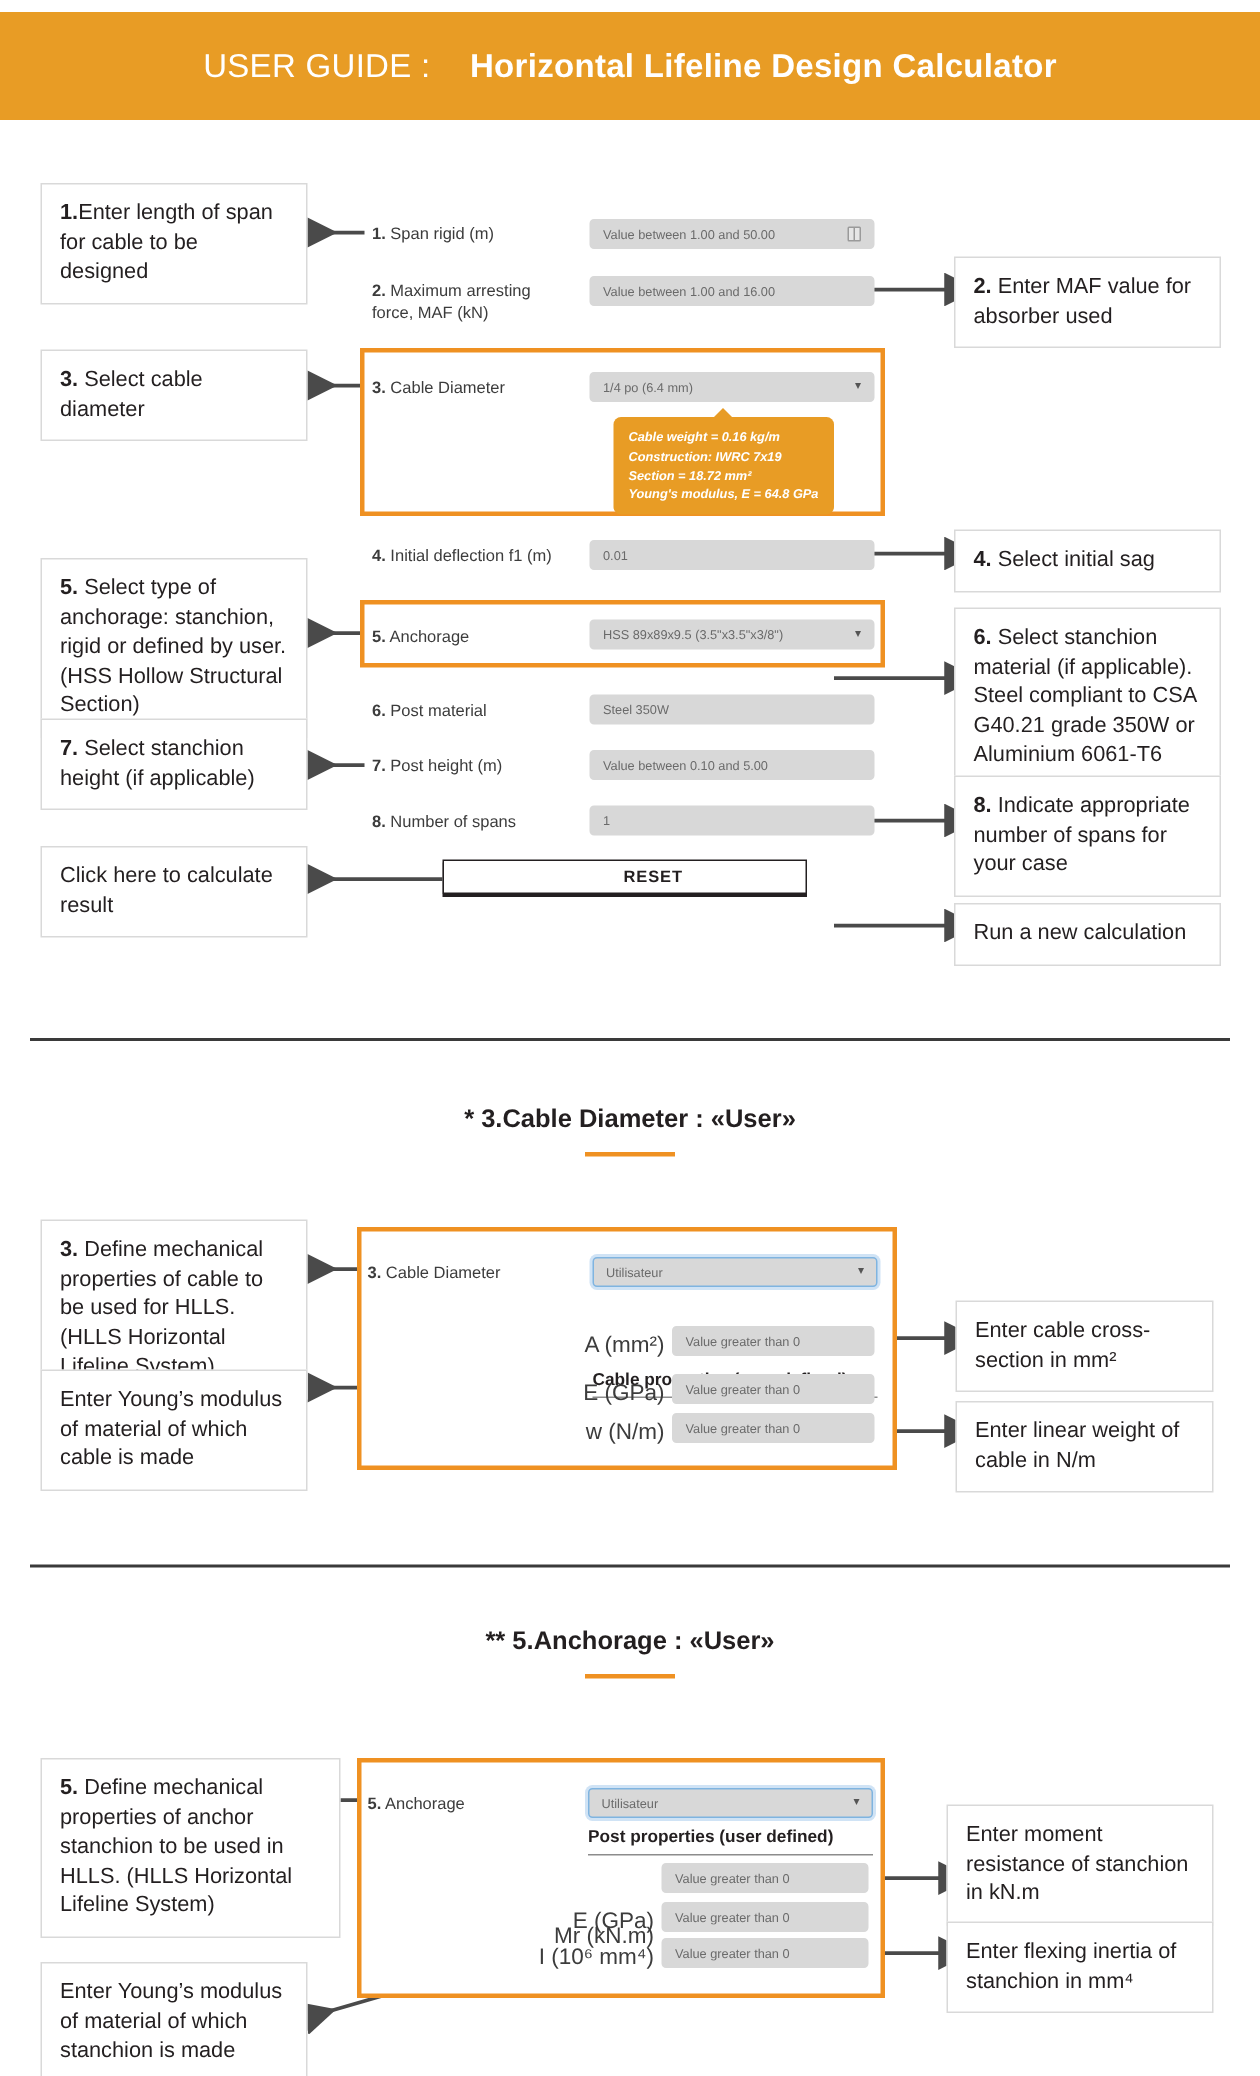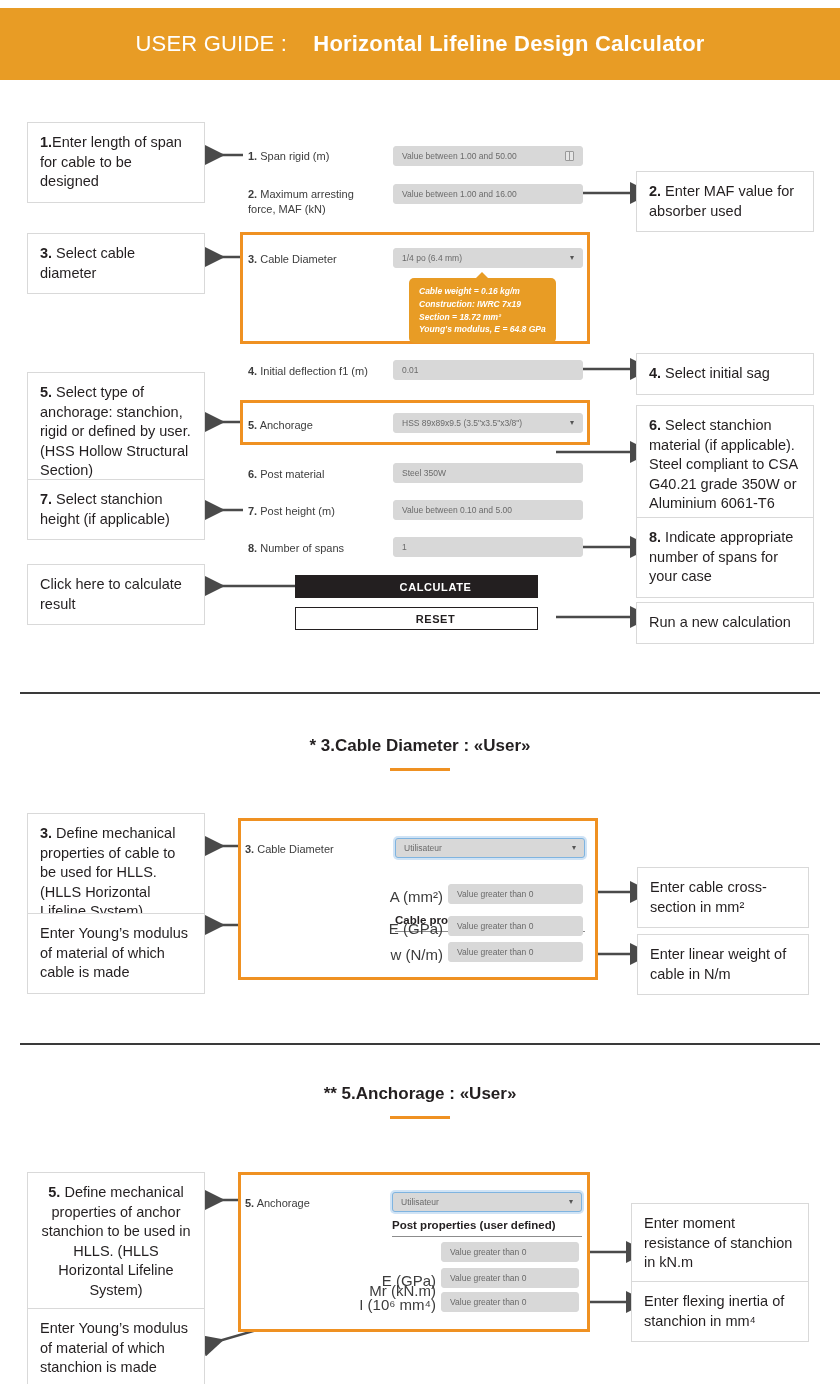--- a/index.html
+++ b/index.html
@@ -252,21 +252,21 @@
 <div class="flabel" style="left:248px; top:541px; width:130px;">
   <b>8.</b><span> Number of spans</span>
 </div>
 <div class="field" style="left:393px; top:537px; width:190px;">
   <span class="val">1</span>
 </div>
 
 <div class="btn btn-calculate" style="left:295px; top:575px; width:243px;">
   <span>CALCULATE</span>
 </div>
-<div class="btn btn-reset" style="left:295px; top:607px; width:243px;align-items:center;">
+<div class="btn btn-reset" style="left:295px; top:573px; width:243px;align-items:center;">
   <span>RESET</span>
 </div>
 
 <div class="callout" style="left:27px; top:122px; width:178px;">
   <b>1.</b><span>Enter length of span for cable to be designed</span>
 </div>
 <div class="callout" style="left:27px; top:233px; width:178px;">
   <b>3.</b><span> Select cable diameter</span>
 </div>
 <div class="callout" style="left:27px; top:372px; width:178px;">
@@ -363,21 +363,21 @@
 <div class="minilabel" style="left:360px; top:1272px; width:76px;">E (GPa)</div>
 <div class="field" style="left:441px; top:1268px; width:138px;">
   <span class="val">Value greater than 0</span>
 </div>
 
 <div class="minilabel" style="left:355px; top:1296px; width:81px;">I (10⁶ mm⁴)</div>
 <div class="field" style="left:441px; top:1292px; width:138px;">
   <span class="val">Value greater than 0</span>
 </div>
 
-<div class="callout" style="left:27px; top:1172px; width:178px;text-align:center;">
+<div class="callout" style="left:27px; top:1172px; width:200px;">
   <b>5.</b><span> Define mechanical properties of anchor stanchion to be used in HLLS. (HLLS Horizontal Lifeline System)</span>
 </div>
 <div class="callout" style="left:27px; top:1308px; width:178px;">
   <span>Enter Young’s modulus of material of which stanchion is made</span>
 </div>
 <div class="callout" style="left:631px; top:1203px; width:178px;">
   <span>Enter moment resistance of stanchion in kN.m</span>
 </div>
 <div class="callout" style="left:631px; top:1281px; width:178px;">
   <span>Enter flexing inertia of stanchion in mm⁴</span>

